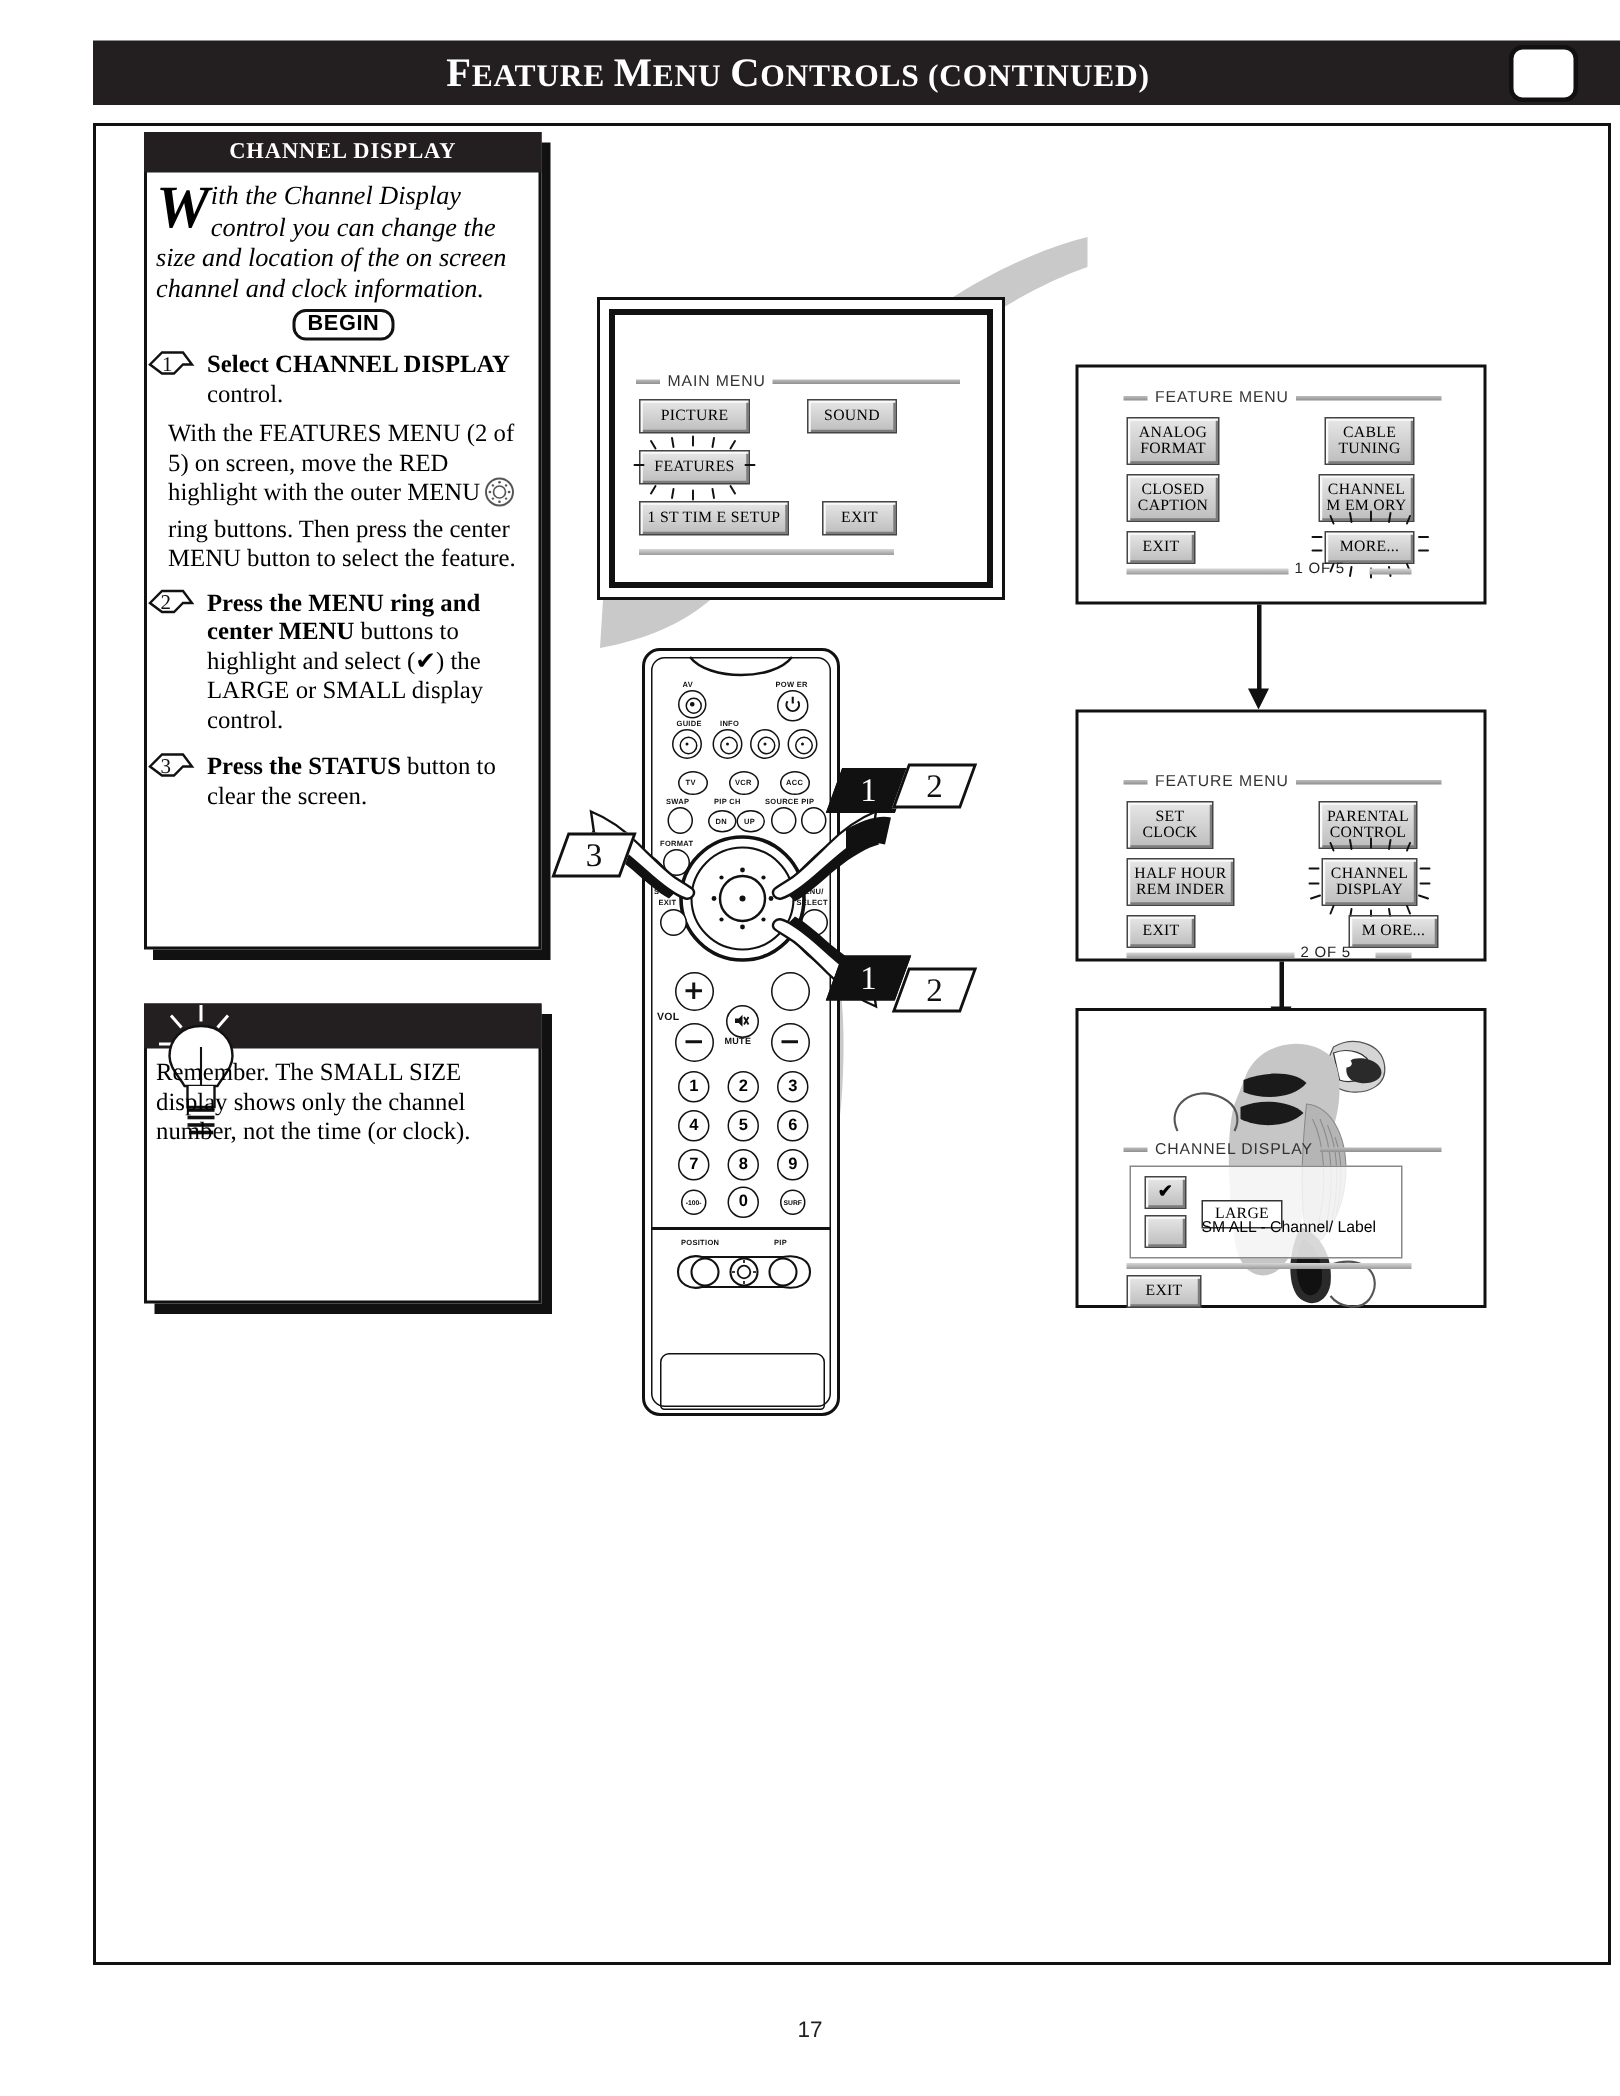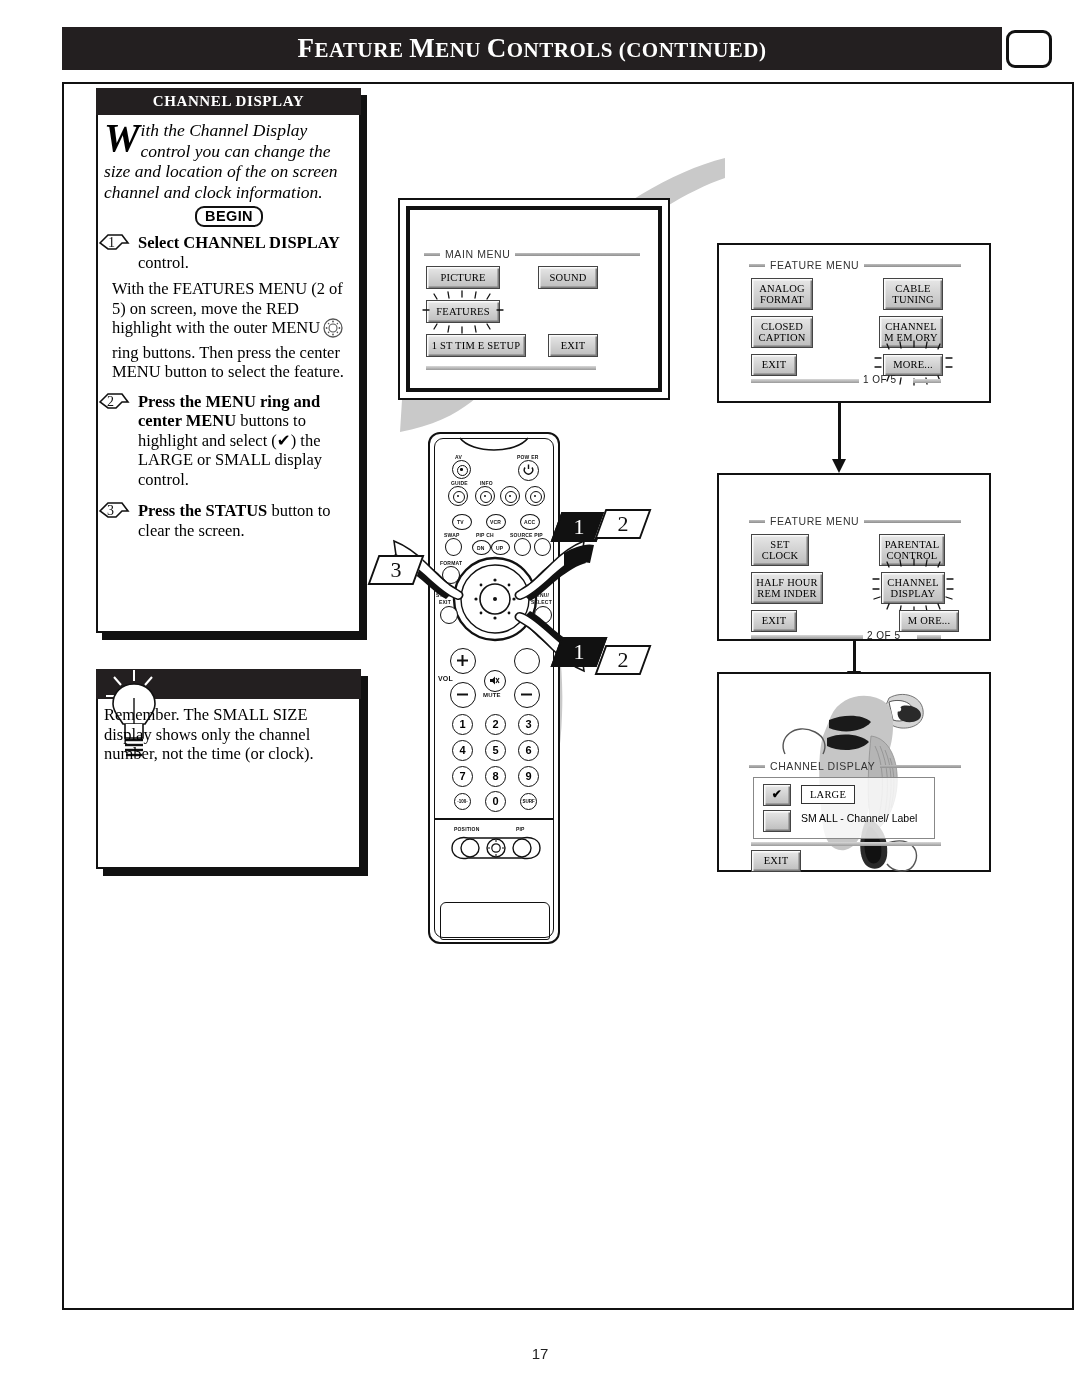--- a/index.html
+++ b/index.html
@@ -3,21 +3,21 @@
 <meta charset="utf-8">
 <style>
   html,body{margin:0;padding:0;background:#fff;}
   body{width:1080px;height:1397px;position:relative;font-family:"Liberation Serif",serif;color:#000;overflow:hidden;}
 
   
   #page-frame{position:absolute;left:62px;top:82px;width:1012px;height:1228px;border:2px solid #111;box-sizing:border-box;}
   #page-number{position:absolute;left:0;top:1345px;width:1080px;text-align:center;font-family:"Liberation Sans",sans-serif;font-size:15px;color:#222;}
 
   
-  #header-bar{position:absolute;left:62px;top:27px;width:940px;height:43px;background:#231f20;}
+  #header-bar{position:absolute;left:62px;top:27px;width:1018px;height:43px;background:#231f20;}
   #header-title{position:absolute;left:0;top:0;width:940px;height:43px;line-height:43px;text-align:center;color:#fff;
       font-family:"Liberation Serif",serif;font-weight:bold;font-size:27px;letter-spacing:.5px;}
   .sc{font-size:21px;}
   #tv-corner-icon{position:absolute;left:1006px;top:30px;width:46px;height:38px;}
   #tv-corner-icon .outer{position:absolute;inset:0;border:3px solid #111;border-radius:9px;background:#fff;}
   #tv-corner-icon .inner{position:absolute;left:4px;top:4px;right:4px;bottom:4px;border-radius:7px;background:#fff;
       box-shadow:inset 0 0 0 2px #fff;}
 
   
   #swoosh{position:absolute;left:390px;top:170px;width:330px;height:720px;pointer-events:none;}
@@ -408,21 +408,21 @@
       <span class="rule" style="width:16px"></span>
       <span>CHANNEL DISPLAY</span>
       <span class="rule grow"></span>
     </div>
 
     <div style="position:absolute;left:22px;top:95px;width:180px;height:60px;border:1.4px solid #888;background:rgba(255,255,255,.82);"></div>
 
     <div class="btn3d" style="left:32px;top:102px;width:26px;height:20px;background:linear-gradient(#e7e7e7,#bdbdbd);">
       <span style="font-size:12px;font-weight:bold;">✔</span>
     </div>
-    <div class="btn3d plain" style="left:70px;top:103px;width:52px;height:17px;border:1.2px solid #333;box-shadow:none;">
+    <div class="btn3d plain" style="left:70px;top:118px;width:52px;height:17px;border:1.2px solid #333;box-shadow:none;">
       <span>LARGE</span>
     </div>
 
     <div class="btn3d" style="left:32px;top:128px;width:26px;height:20px;background:linear-gradient(#e7e7e7,#bdbdbd);">
       <span></span>
     </div>
     <div style="position:absolute;left:70px;top:130px;font-family:'Liberation Sans',sans-serif;font-size:10.5px;color:#000;">SM ALL - Channel/ Label</div>
 
     <div class="bottom-rule" style="left:20px;top:160px;width:190px;"></div>
     <div class="btn3d" style="left:20px;top:168px;width:48px;height:20px;">

